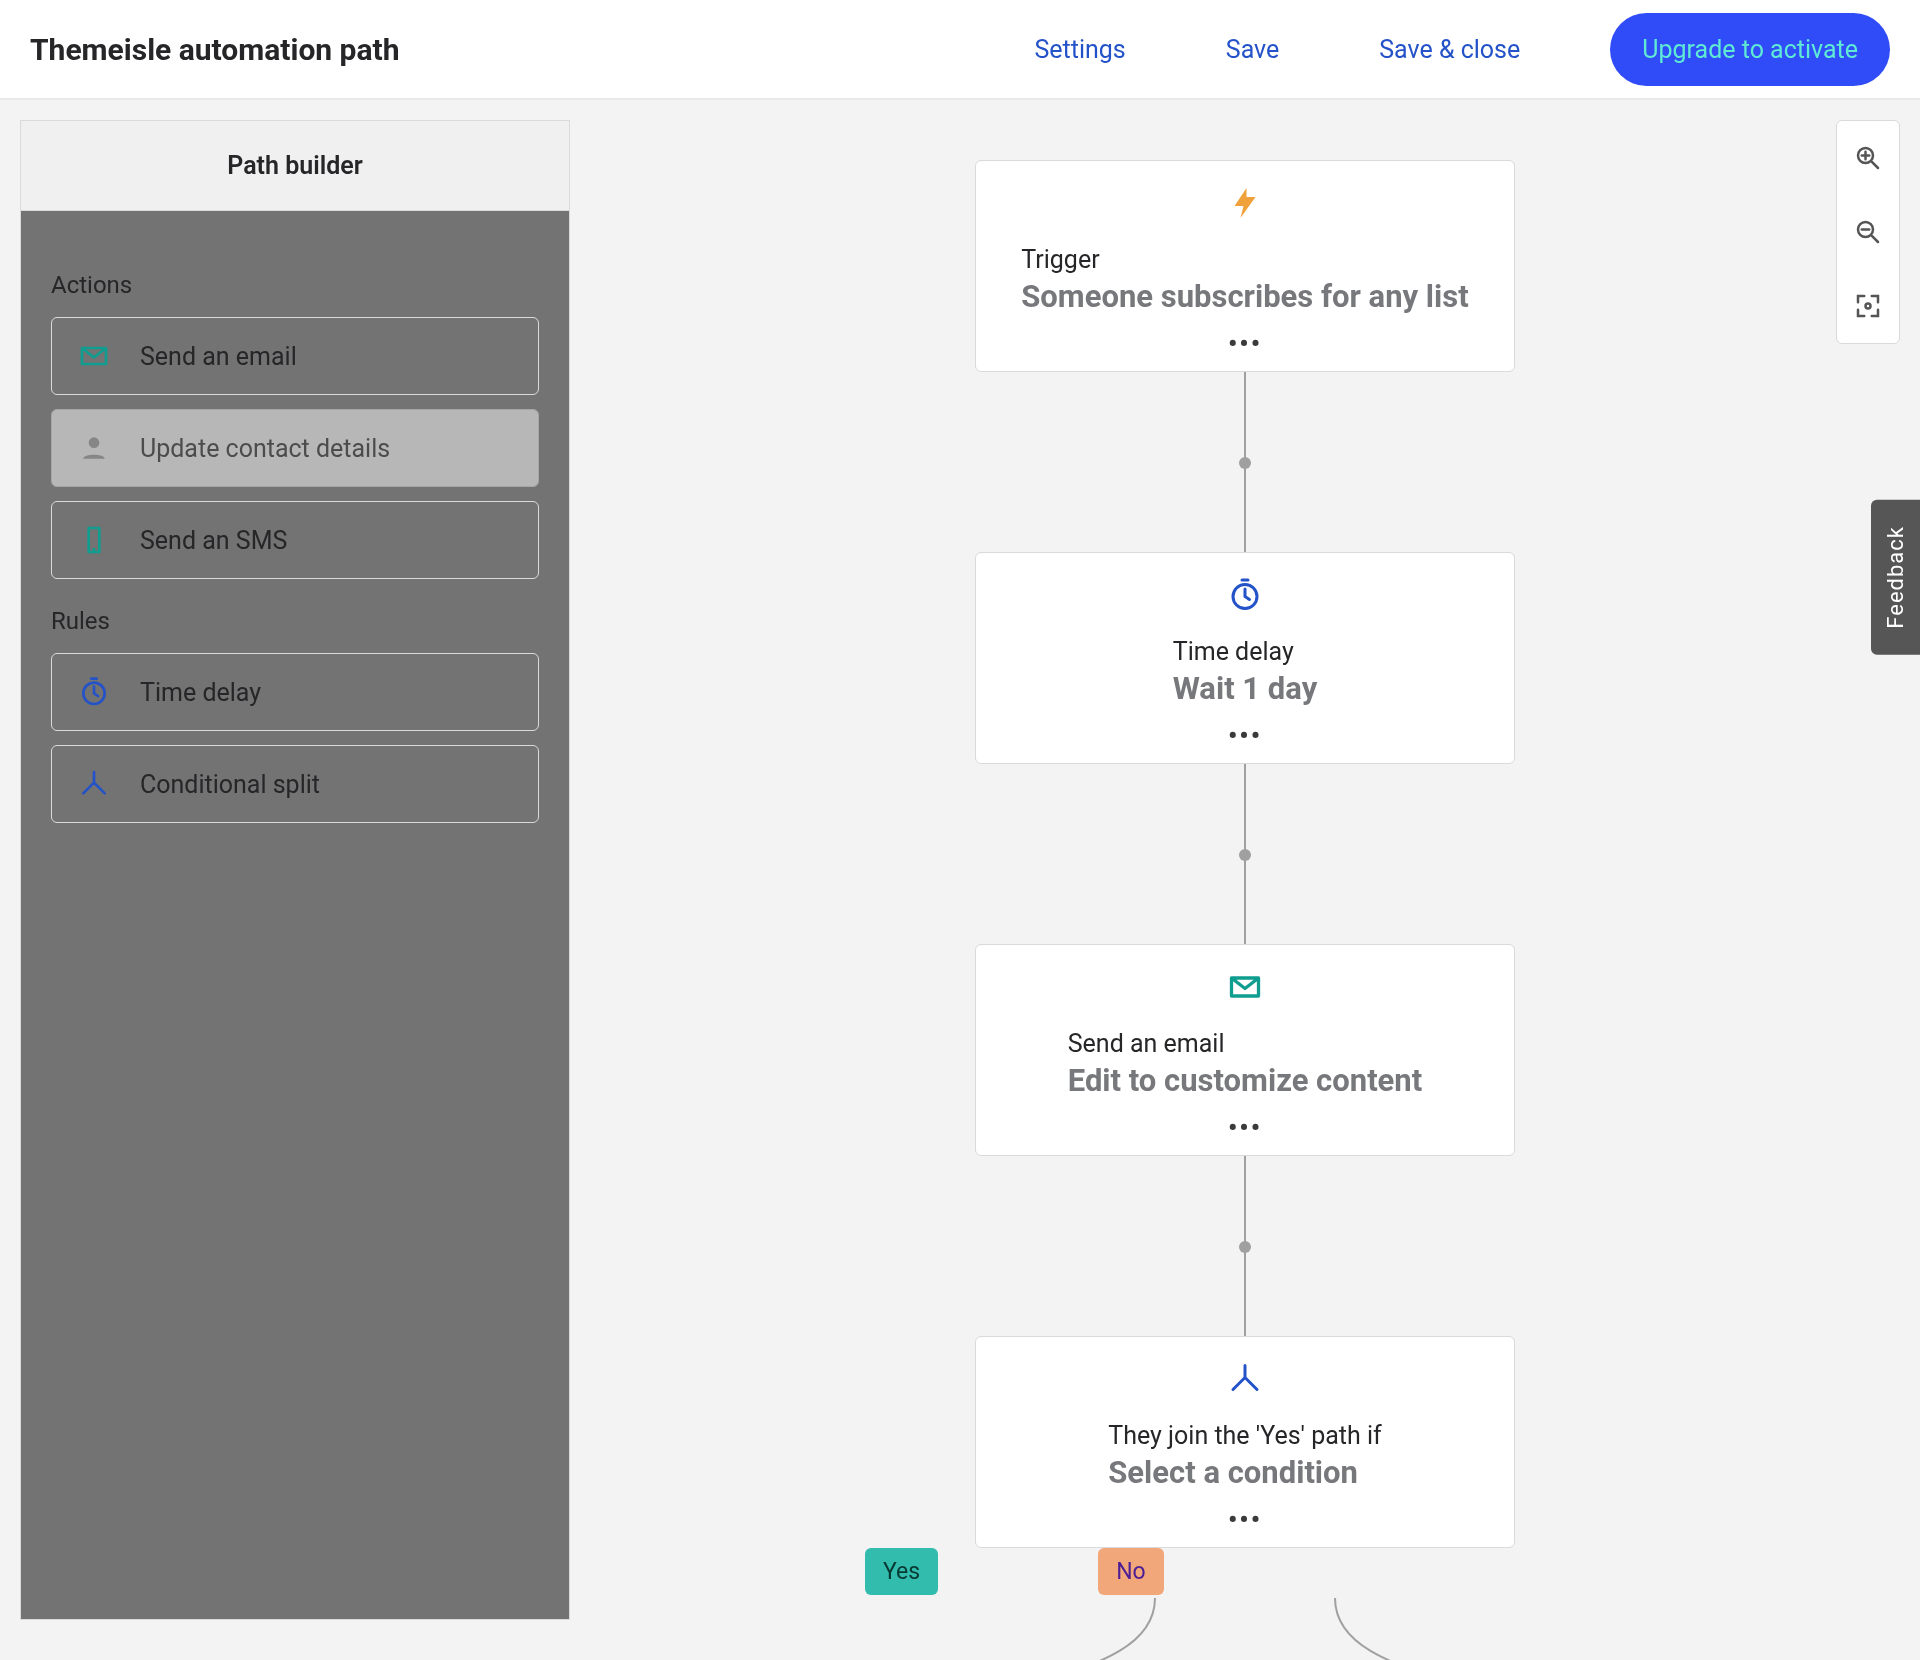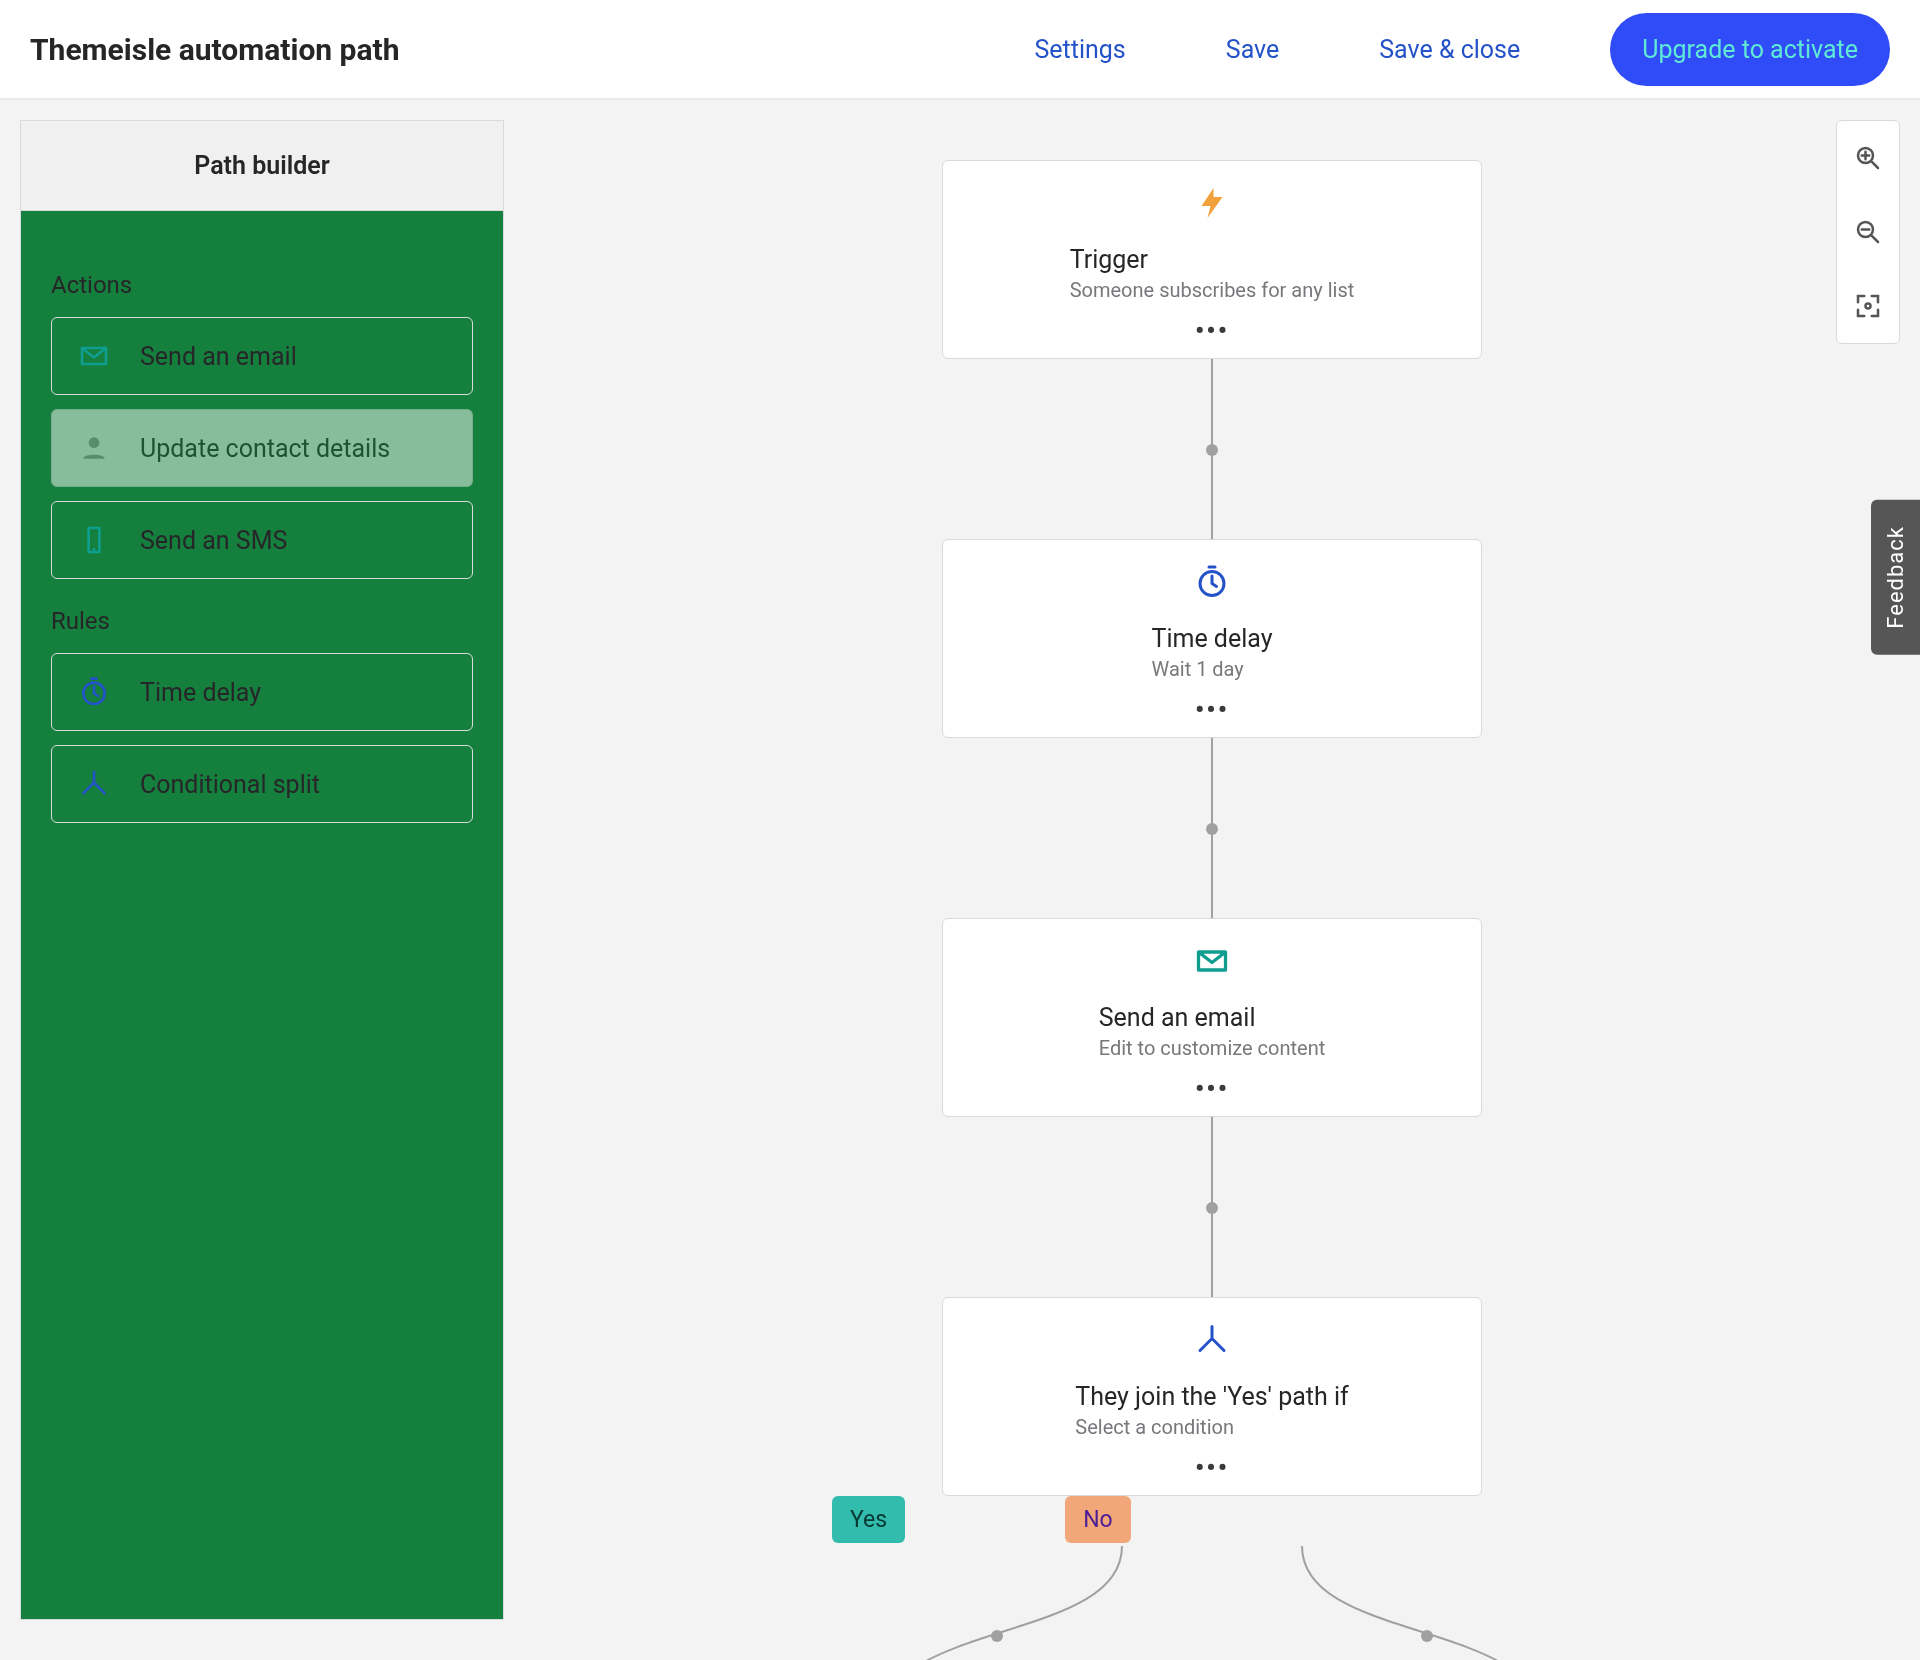--- a/index.html
+++ b/index.html
@@ -59,22 +59,22 @@
   .body {
     position: relative;
     display: flex;
     align-items: flex-start;
     background: var(--canvas);
     min-height: calc(100vh - 100px);
   }
 
   
   .sidebar {
-    width: 484px;
-    background: #15803d;
+    width: 550px;
+    background: #737373;
     border: 1px solid var(--card-border);
     margin: 20px;
     margin-right: 0;
     flex-shrink: 0;
     padding: 0 30px 23px;
     min-height: 1500px;
   }
   .sidebar-header {
     margin: 0 -30px;
     background: #f0f0f0;
@@ -119,21 +119,21 @@
     border-radius: 6px;
     display: flex;
     align-items: center;
     padding: 24px 28px;
     gap: 24px;
     flex-direction: column;
   }
   .node .icon { width: 36px; height: 36px; min-width:36px; }
   .node-body { flex: 1; }
   .node-title { font-size: 25px; margin-bottom: 4px; }
-  .node-sub { font-size: 20px; color: var(--muted); }
+  .node-sub { font-size: 31px; color: var(--muted); font-weight: bold; }
   .node-more {
     font-size: 26px;
     letter-spacing: 2px;
     color: #3b3b3b;
     cursor: pointer;
     padding: 4px;
     line-height:0;
     font-weight:700;
   }
 

